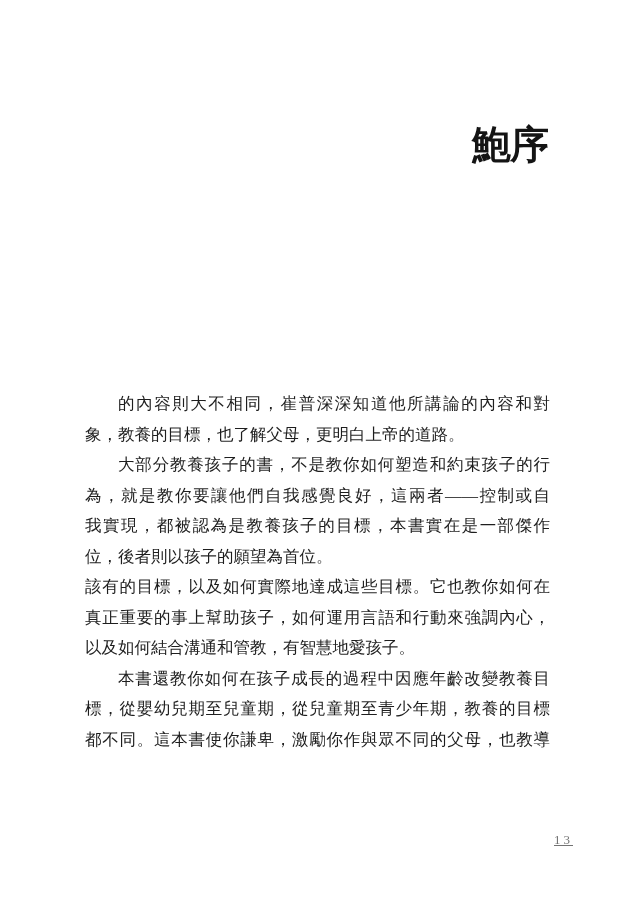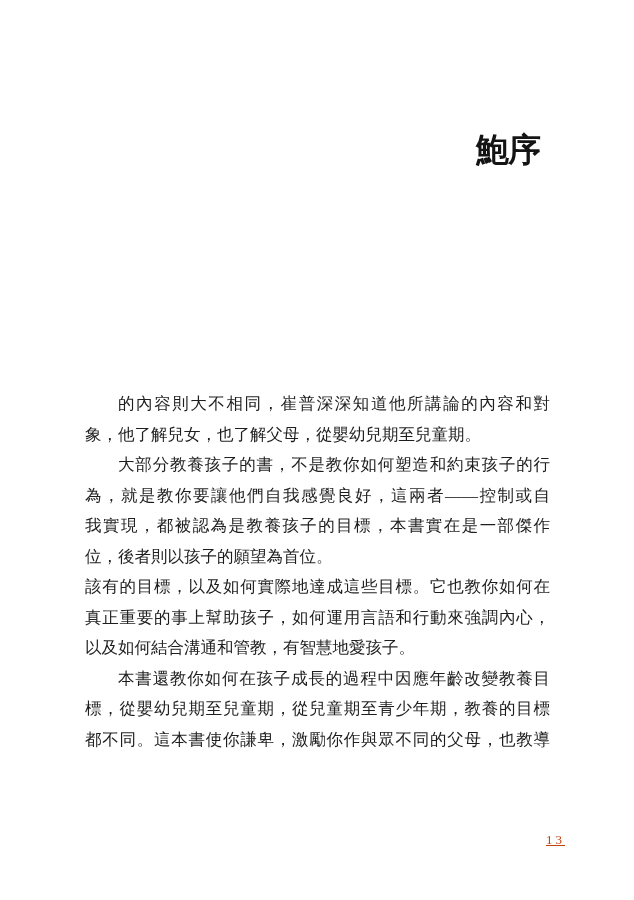--- a/index.html
+++ b/index.html
@@ -14,22 +14,22 @@
     margin: 0 auto;
     background: #ffffff;
     overflow: hidden;
     font-family: "Liberation Serif", "DejaVu Serif", serif;
     color: #1e1e1e;
   }
   .chapter-title {
     position: absolute;
     top: 124px;
     right: 86px;
-    margin: 8px;
-    font-size: 33px;
+    margin: 0;
+    font-size: 39px;
     font-weight: 700;
     line-height: 1.1;
     letter-spacing: -1px;
     color: #141414;
     white-space: nowrap;
   }
   .body-text {
     position: absolute;
     top: 389px;
     left: 85px;
@@ -46,36 +46,36 @@
   }
   .text-line.indent {
     text-indent: 2em;
   }
   .text-line.para-end {
     text-align-last: left;
   }
   .page-number {
     position: absolute;
     top: 832px;
-    right: 69px;
+    right: 61px;
     font-size: 13px;
     letter-spacing: 3px;
-    color: #c2410c;
+    color: #737373;
     text-decoration: underline;
   }
 </style>
 </head>
 <body>
 
 <div class="page">
   <h1 class="chapter-title">鮑序</h1>
 
   <div class="body-text">
       <div class="text-line indent">的內容則大不相同，崔普深深知道他所講論的內容和對</div>
-      <div class="text-line para-end">象，他了解兒女，也了解父母，從嬰幼兒期至兒童期。</div>
+      <div class="text-line para-end">象，教養的目標，也了解父母，更明白上帝的道路。</div>
       <div class="text-line indent">大部分教養孩子的書，不是教你如何塑造和約束孩子的行</div>
       <div class="text-line">為，就是教你要讓他們自我感覺良好，這兩者——控制或自</div>
       <div class="text-line">我實現，都被認為是教養孩子的目標，本書實在是一部傑作</div>
       <div class="text-line para-end">位，後者則以孩子的願望為首位。</div>
       <div class="text-line">該有的目標，以及如何實際地達成這些目標。它也教你如何在</div>
       <div class="text-line">真正重要的事上幫助孩子，如何運用言語和行動來強調內心，</div>
       <div class="text-line para-end">以及如何結合溝通和管教，有智慧地愛孩子。</div>
       <div class="text-line indent">本書還教你如何在孩子成長的過程中因應年齡改變教養目</div>
       <div class="text-line">標，從嬰幼兒期至兒童期，從兒童期至青少年期，教養的目標</div>
       <div class="text-line">都不同。這本書使你謙卑，激勵你作與眾不同的父母，也教導</div>

